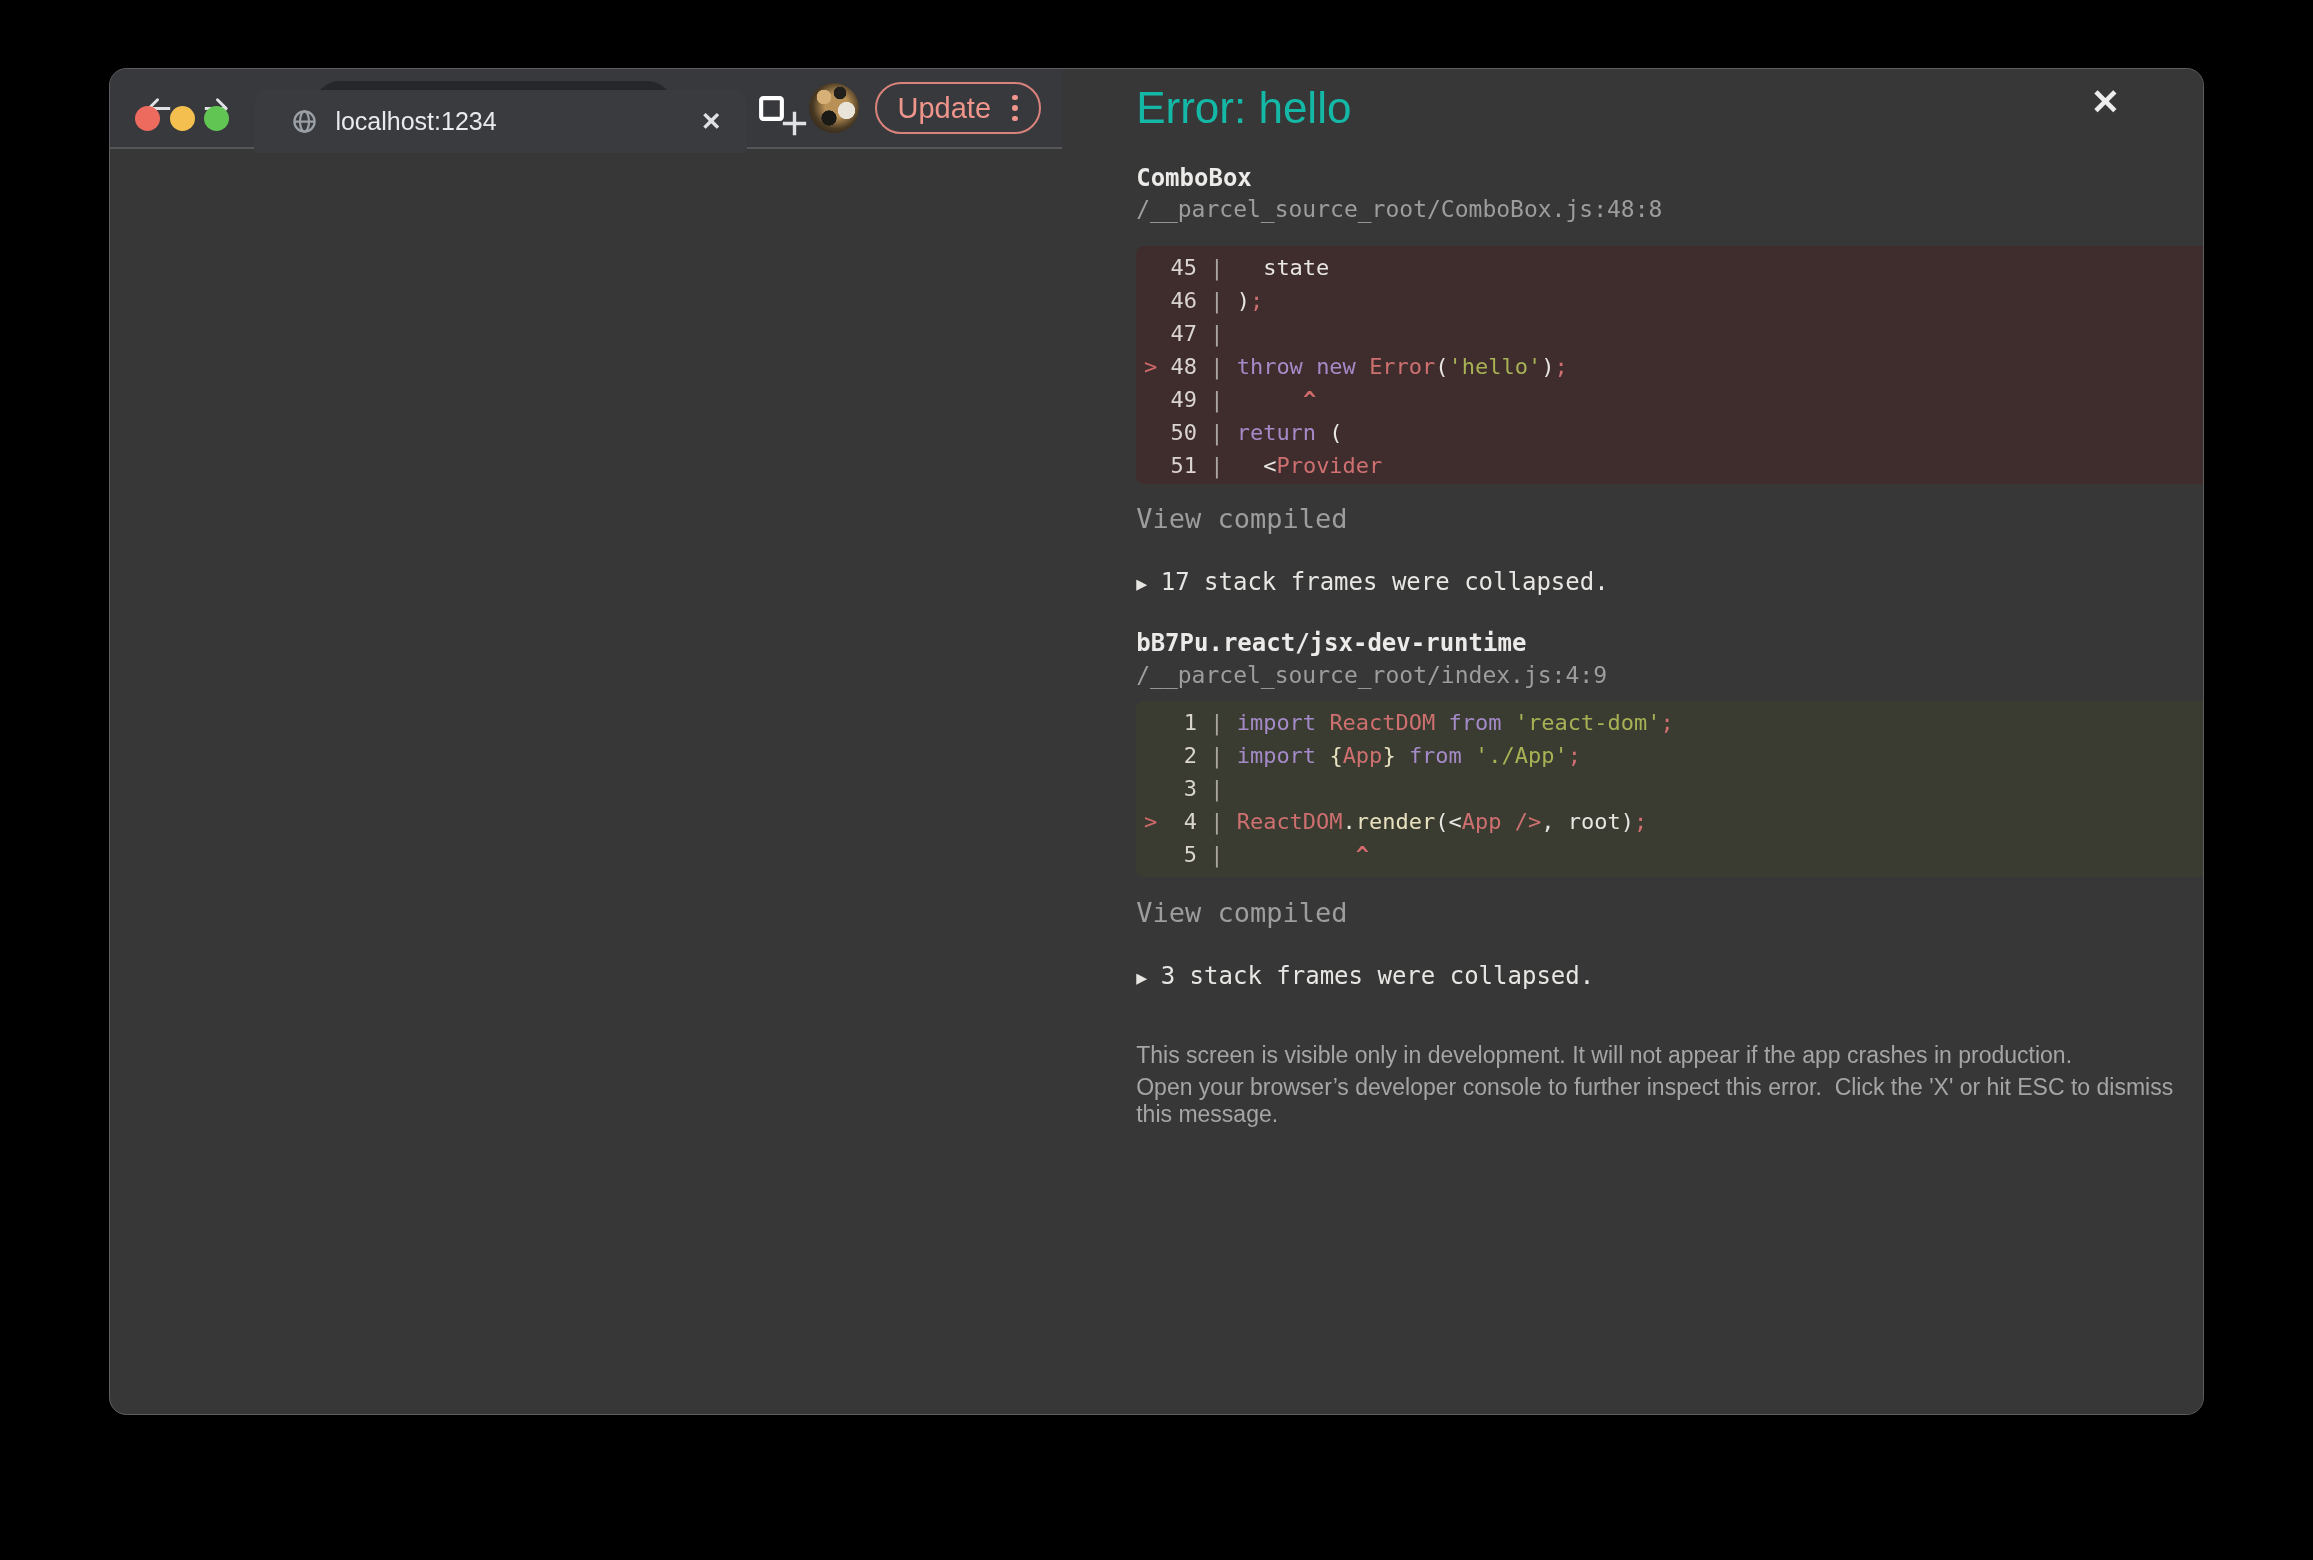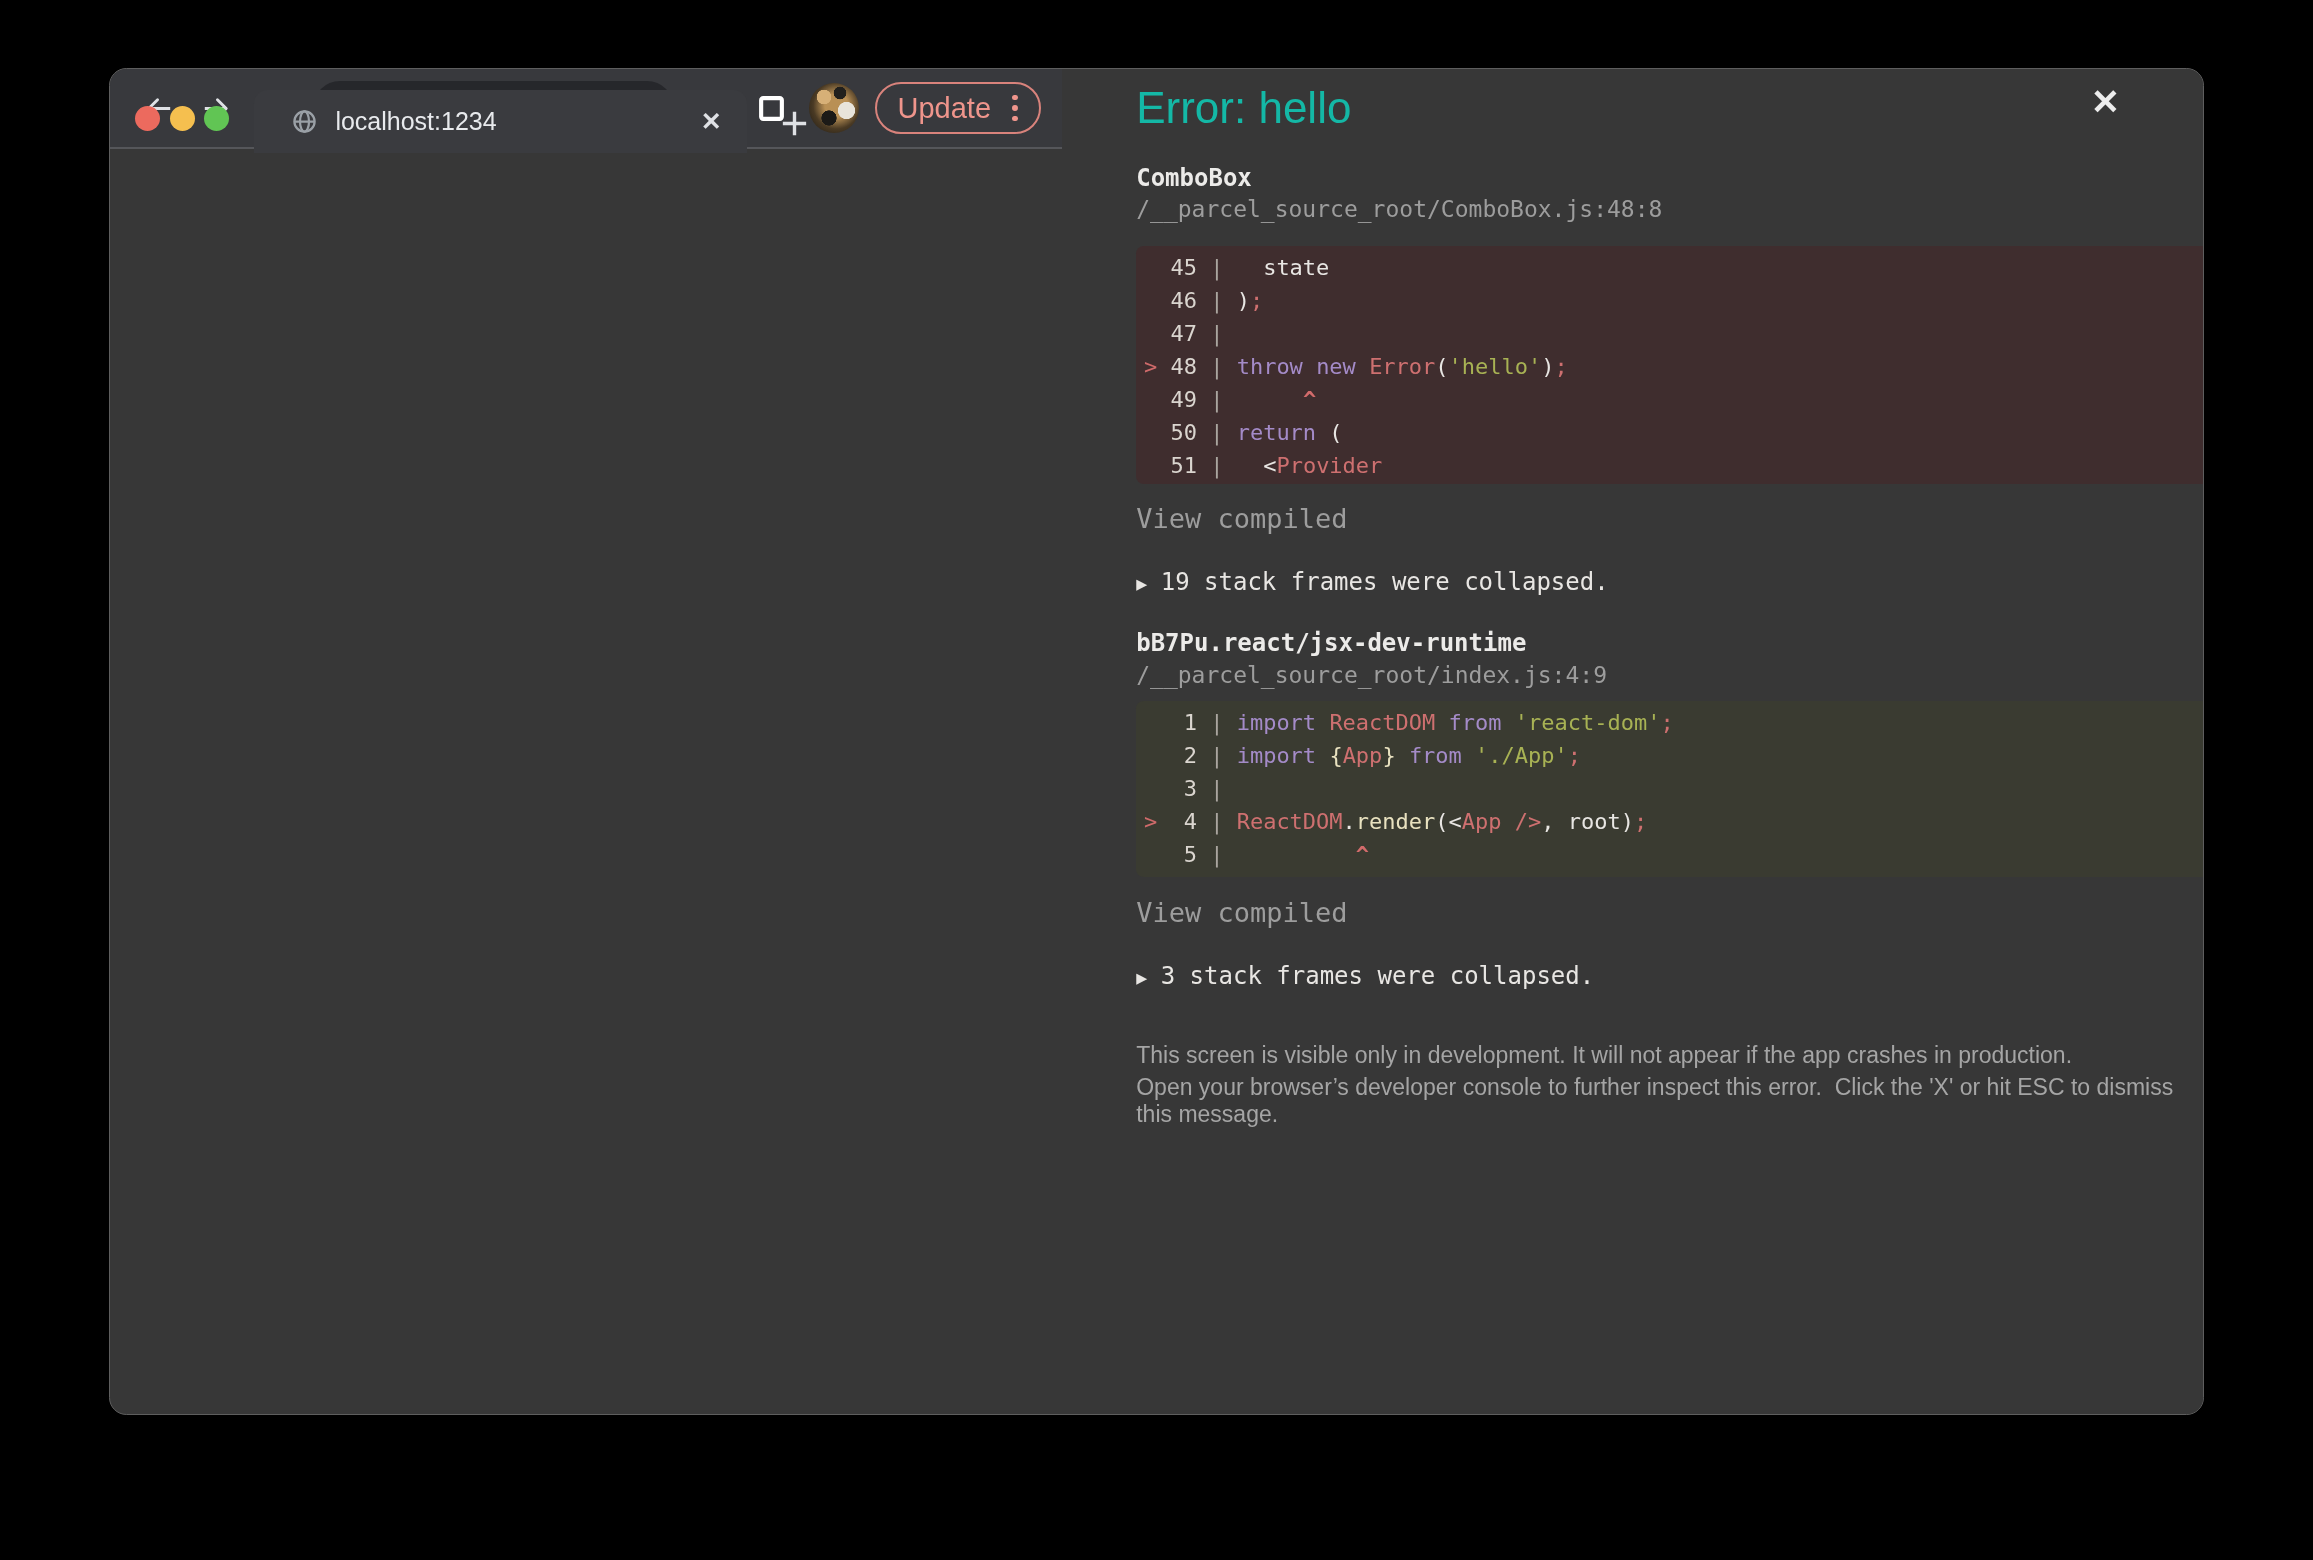--- a/index.html
+++ b/index.html
@@ -183,21 +183,21 @@
   </div>
 
   <div class="content">
     <div class="err-title">Error: hello</div>
     <div class="overlay-close">✕</div>
 
     <div class="sec-heading mono" style="top:95px">ComboBox</div>
     <div class="sec-path mono" style="top:127px">/__parcel_source_root/ComboBox.js:48:8</div>
     <div class="codeblock mono" style="top:177px; height:238px; background:#3f2d2e"><div class="code-line"><span class="tok-pp">  </span><span class="tok-ln">45</span><span class="tok-pp"> | </span><span class="tok-pl">  state</span></div><div class="code-line"><span class="tok-pp">  </span><span class="tok-ln">46</span><span class="tok-pp"> | </span><span class="tok-pl">)</span><span class="tok-id">;</span></div><div class="code-line"><span class="tok-pp">  </span><span class="tok-ln">47</span><span class="tok-pp"> | </span></div><div class="code-line"><span class="tok-mr">&gt; </span><span class="tok-ln">48</span><span class="tok-pp"> | </span><span class="tok-kw">throw</span><span class="tok-pl"> </span><span class="tok-kw">new</span><span class="tok-pl"> </span><span class="tok-id">Error</span><span class="tok-pl">(</span><span class="tok-st">'hello'</span><span class="tok-pl">)</span><span class="tok-id">;</span></div><div class="code-line"><span class="tok-pp">  </span><span class="tok-ln">49</span><span class="tok-pp"> | </span><span class="tok-pl">     </span><span class="tok-cr">^</span></div><div class="code-line"><span class="tok-pp">  </span><span class="tok-ln">50</span><span class="tok-pp"> | </span><span class="tok-kw">return</span><span class="tok-pl"> (</span></div><div class="code-line"><span class="tok-pp">  </span><span class="tok-ln">51</span><span class="tok-pp"> | </span><span class="tok-pl">  &lt;</span><span class="tok-id">Provider</span></div></div>
     <div class="view-compiled mono" style="top:434px">View compiled</div>
-    <div class="collapsed mono" style="top:499px"><span class="tri">▶</span><span>19 stack frames were collapsed.</span></div>
+    <div class="collapsed mono" style="top:499px"><span class="tri">▶</span><span>17 stack frames were collapsed.</span></div>
 
     <div class="sec-heading mono" style="top:560px">bB7Pu.react/jsx-dev-runtime</div>
     <div class="sec-path mono" style="top:593px">/__parcel_source_root/index.js:4:9</div>
     <div class="codeblock mono" style="top:632px; height:176px; background:#3a3b31"><div class="code-line"><span class="tok-pp">  </span><span class="tok-ln"> 1</span><span class="tok-pp"> | </span><span class="tok-kw">import</span><span class="tok-pl"> </span><span class="tok-id">ReactDOM</span><span class="tok-pl"> </span><span class="tok-kw">from</span><span class="tok-pl"> </span><span class="tok-st">'react-dom'</span><span class="tok-id">;</span></div><div class="code-line"><span class="tok-pp">  </span><span class="tok-ln"> 2</span><span class="tok-pp"> | </span><span class="tok-kw">import</span><span class="tok-pl"> </span><span class="tok-fn">{</span><span class="tok-id">App</span><span class="tok-fn">}</span><span class="tok-pl"> </span><span class="tok-kw">from</span><span class="tok-pl"> </span><span class="tok-st">'./App'</span><span class="tok-id">;</span></div><div class="code-line"><span class="tok-pp">  </span><span class="tok-ln"> 3</span><span class="tok-pp"> | </span></div><div class="code-line"><span class="tok-mr">&gt; </span><span class="tok-ln"> 4</span><span class="tok-pp"> | </span><span class="tok-id">ReactDOM</span><span class="tok-pl">.</span><span class="tok-fn">render</span><span class="tok-pl">(&lt;</span><span class="tok-id">App</span><span class="tok-pl"> </span><span class="tok-id">/&gt;</span><span class="tok-pl">, root)</span><span class="tok-id">;</span></div><div class="code-line"><span class="tok-pp">  </span><span class="tok-ln"> 5</span><span class="tok-pp"> | </span><span class="tok-pl">         </span><span class="tok-cr">^</span></div></div>
     <div class="view-compiled mono" style="top:828px">View compiled</div>
     <div class="collapsed mono" style="top:893px"><span class="tri">▶</span><span>3 stack frames were collapsed.</span></div>
 
     <div class="footer-line" style="top:973px">This screen is visible only in development. It will not appear if the app crashes in production.</div>
     <div class="footer-line" style="top:1005px">Open your browser’s developer console to further inspect this error.  Click the 'X' or hit ESC to dismiss this message.</div>
   </div>

